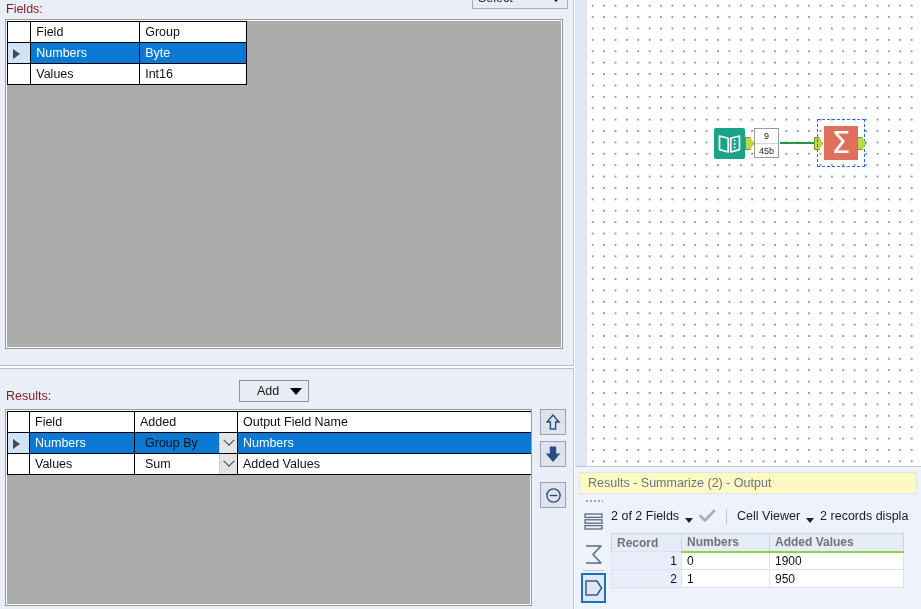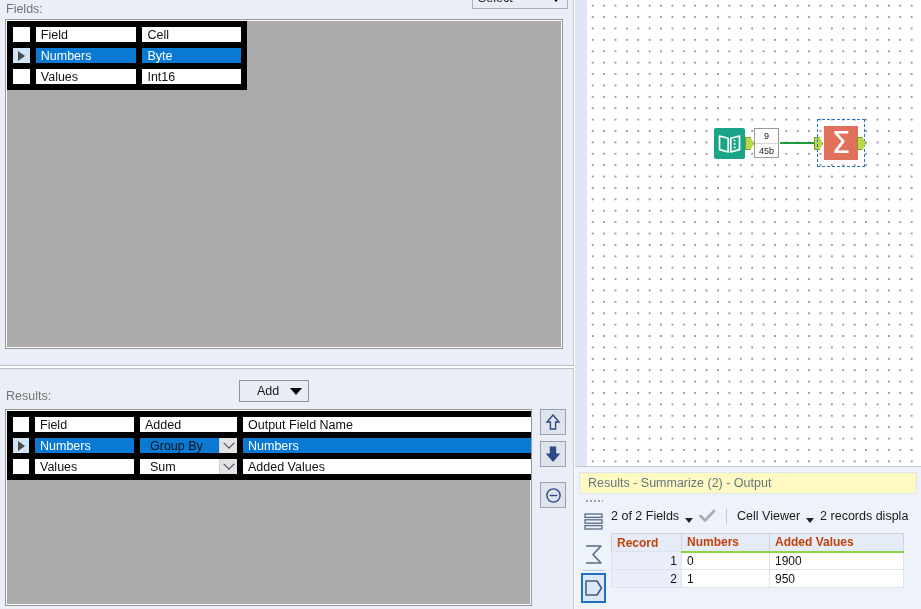--- a/index.html
+++ b/index.html
@@ -49,21 +49,21 @@
   .tri-down {
     width: 0; height: 0;
     border-left: 6px solid transparent;
     border-right: 6px solid transparent;
     border-top: 7px solid #000;
   }
 
   .section-label {
     position: absolute;
     font-size: 12.5px;
-    color: #737373;
+    color: #7f1d1d;
   }
   #fields-label { left: 6px; top: 2px; }
   #actions-label { left: 6px; top: 389px; }
 
   
   .grid-frame {
     position: absolute;
     background: #ababab;
     border: 1px solid #9a9a9a;
     box-shadow: inset 1px 1px 0 #f7f7f7, inset -1px -1px 0 #f7f7f7;
@@ -73,21 +73,21 @@
   #fields-grid { left: 5px; top: 19px; width: 558px; height: 330px; }
   #actions-grid { left: 5px; top: 409px; width: 527px; height: 197px; }
 
   table.dg {
     border-collapse: collapse;
     table-layout: fixed;
     background: #ffffff;
     margin: 1px 0 0 1px;
   }
   table.dg th, table.dg td {
-    border: 6px solid #000000;
+    border: 1px solid #000000;
     height: 21px;
     padding: 0 0 0 5px;
     font-size: 12.5px;
     font-weight: normal;
     text-align: left;
     color: #111;
     background: #ffffff;
     white-space: nowrap;
     overflow: hidden;
     box-sizing: border-box;
@@ -347,21 +347,21 @@
     border-collapse: collapse;
     table-layout: fixed;
   }
   table.res-grid th {
     background: #e6ecf7;
     border: 1px solid #ccd4e2;
     border-bottom: none;
     height: 18px;
     font-size: 12px;
     font-weight: bold;
-    color: #c2410c;
+    color: #737373;
     text-align: left;
     padding: 0 0 0 5px;
     box-sizing: border-box;
   }
   table.res-grid th.numtype { border-bottom: 2px solid #8ed44b; }
   table.res-grid th.reccol { text-align: left; }
   table.res-grid td {
     background: #ffffff;
     border: 1px solid #dde3ee;
     height: 18px;
@@ -394,21 +394,21 @@
       <table class="dg" style="width:240px">
         <colgroup>
             <col style="width:22px">
             <col style="width:103px">
             <col style="width:101px">
           </colgroup>
         <tbody>
             <tr>
           <th class="rowhdr"></th>
           <th>Field</th>
-          <th>Cell</th>
+          <th>Group</th>
         </tr>
         <tr class="sel">
           <td class="rowhdr"><span class="rowarrow"></span></td>
           <td>Numbers</td>
           <td>Byte</td>
         </tr>
         <tr>
           <td class="rowhdr"></td>
           <td>Values</td>
           <td>Int16</td>

